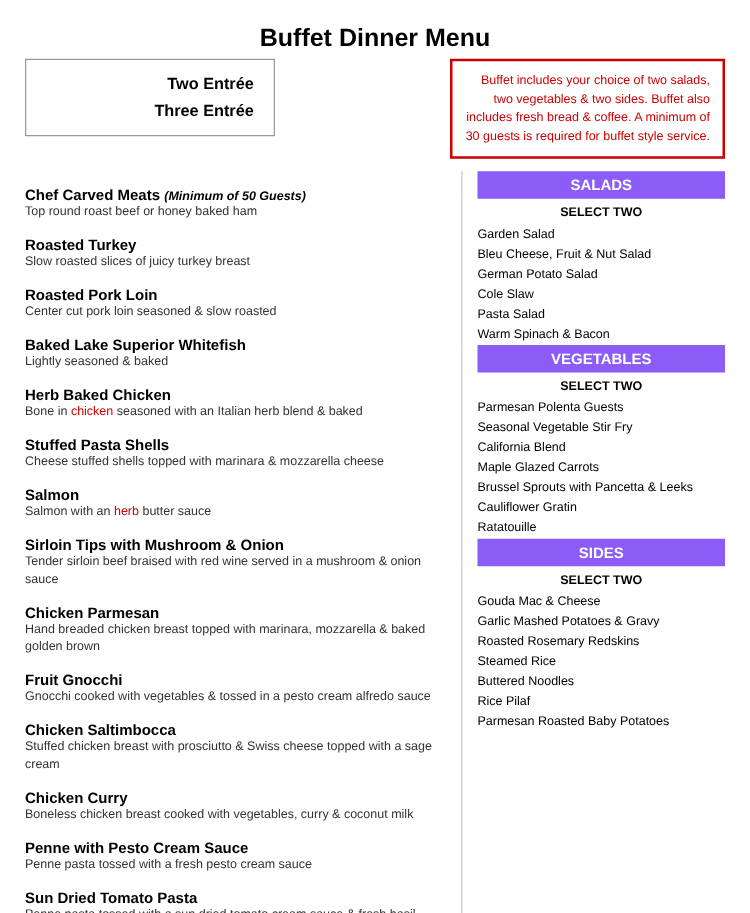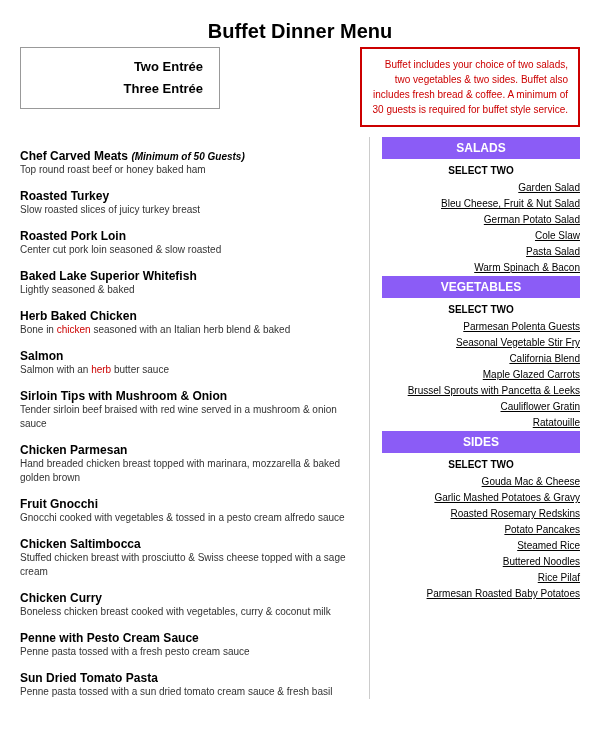--- a/index.html
+++ b/index.html
@@ -89,25 +89,24 @@
     .section-header:first-child {
       margin-top: 0;
     }
     .select-two {
       text-align: center;
       font-weight: bold;
       font-size: 10px;
       margin-bottom: 4px;
     }
     .right-item {
-      text-align: right;
+      text-align: left;
       font-size: 10px;
       line-height: 1.6;
       display: block;
-      text-decoration: underline;
     }
     .top-row {
       display: flex;
       justify-content: space-between;
       align-items: flex-start;
       margin-bottom: 10px;
       text-align: right;
     }
     .top-left {
       flex: 1;
@@ -161,20 +160,24 @@
     <div>
       <span class="menu-item-bold">Baked Lake Superior Whitefish</span>
       <span class="menu-item-desc">Lightly seasoned &amp; baked</span>
     </div>
 
     <div>
       <span class="menu-item-bold">Herb Baked Chicken</span>
       <span class="menu-item-desc">Bone in <span class="menu-item-name-highlight">chicken</span> seasoned with an Italian herb blend &amp; baked</span>
     </div>
 
+    <div>
+      <span class="menu-item-bold">Stuffed Pasta Shells</span>
+      <span class="menu-item-desc">Cheese stuffed shells topped with marinara &amp; mozzarella cheese</span>
+    </div>
 
     <div>
       <span class="menu-item-bold">Salmon</span>
       <span class="menu-item-desc">Salmon with an <span class="menu-item-name-highlight">herb</span> butter sauce</span>
     </div>
 
     <div>
       <span class="menu-item-bold">Sirloin Tips with Mushroom &amp; Onion</span>
       <span class="menu-item-desc">Tender sirloin beef braised with red wine served in a mushroom &amp; onion sauce</span>
     </div>
@@ -235,21 +238,20 @@
       <span class="right-item">Cauliflower Gratin</span>
       <span class="right-item">Ratatouille</span>
     </div>
 
     <div>
       <div class="section-header">SIDES</div>
       <div class="select-two">SELECT TWO</div>
       <span class="right-item">Gouda Mac &amp; Cheese</span>
       <span class="right-item">Garlic Mashed Potatoes &amp; Gravy</span>
       <span class="right-item">Roasted Rosemary Redskins</span>
-      <span class="right-item">Potato Pancakes</span>
       <span class="right-item">Steamed Rice</span>
       <span class="right-item">Buttered Noodles</span>
       <span class="right-item">Rice Pilaf</span>
       <span class="right-item">Parmesan Roasted Baby Potatoes</span>
     </div>
 
   </div>
 </div>
 
 </body></html>

